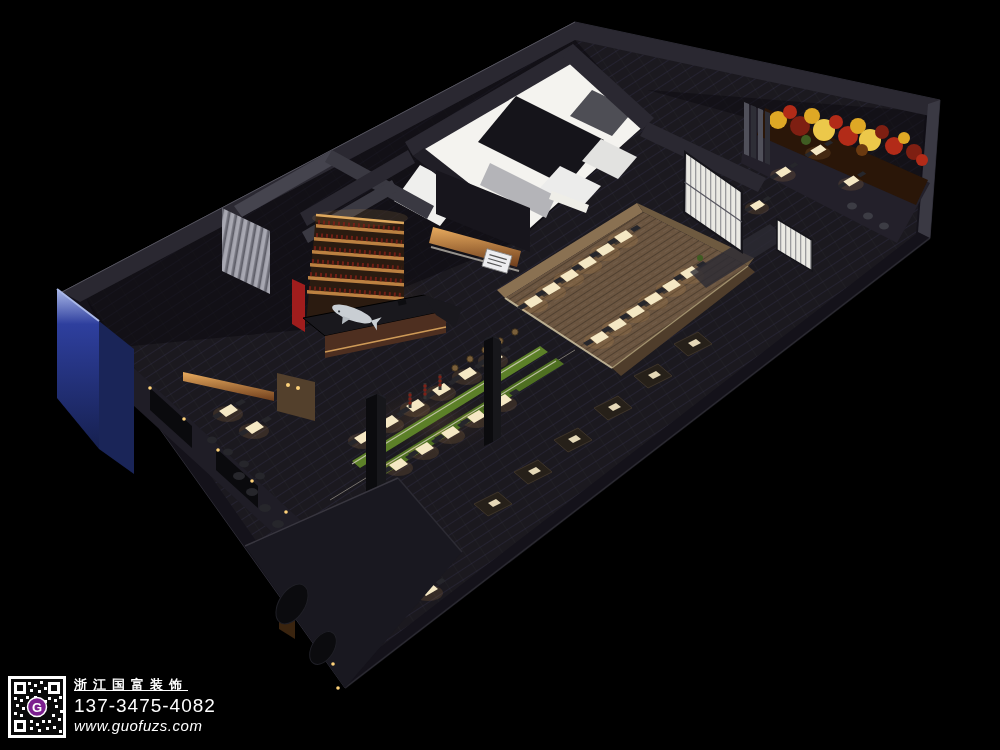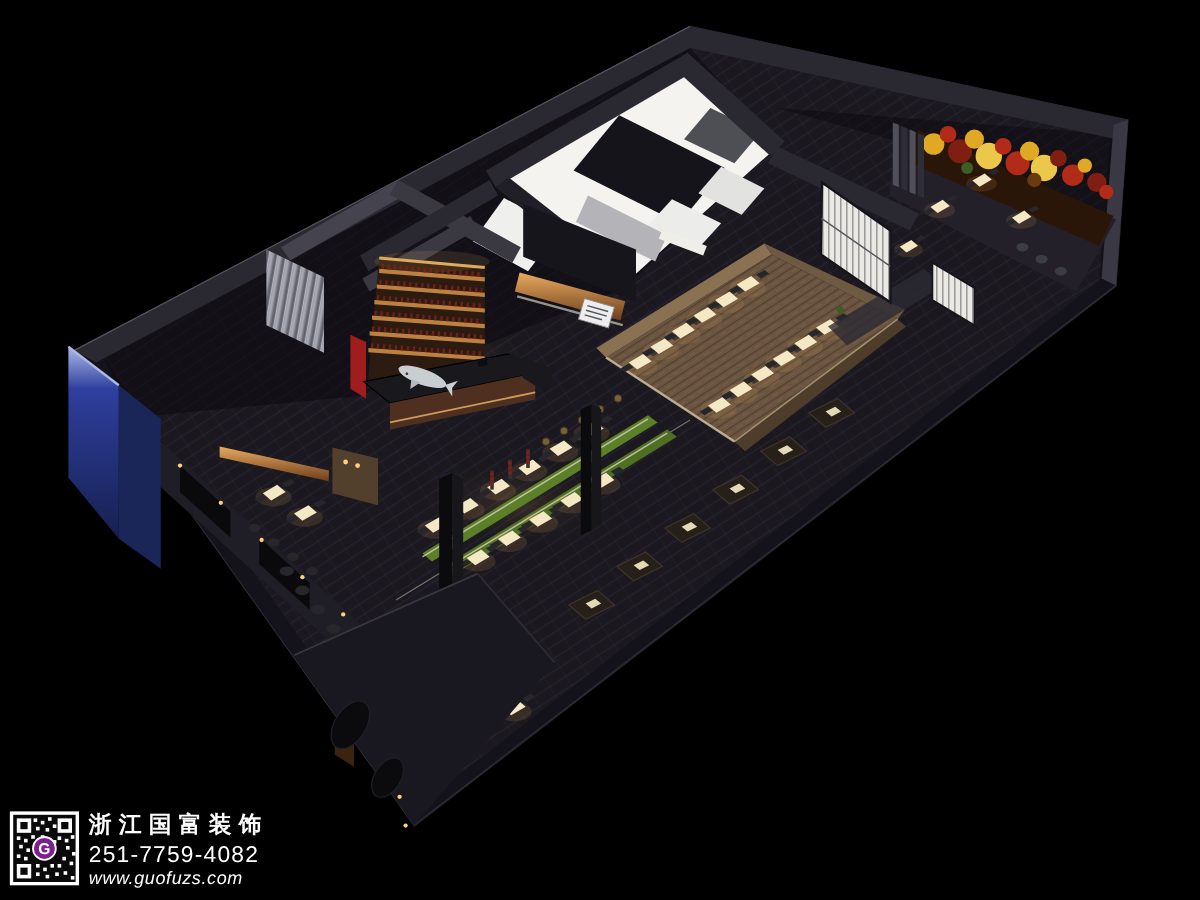--- a/index.html
+++ b/index.html
@@ -2,21 +2,21 @@
 <html style="--c-background: #000000; --c-textWhite: #ffffff; --c-qrPurple: #7c1f8f; --c-wallTop: #2a2831; --c-wallTopLight: #3a3943; --c-wallFace: #14121a; --c-floorTile: #1b191f; --c-floorLine: #242230; --c-kitchenWhite: #f4f3ef; --c-kitchenShadow: #d9d8d6; --c-grayWall: #b4b4b8; --c-darkPartition: #15141a; --c-woodFloor: #6b5540; --c-woodWallTop: #8a7152; --c-woodWallFace: #4f3d2b; --c-tableGlow: #f5e8c4; --c-amber: #e2a155; --c-copperDark: #6e3d1c; --c-copperLight: #e8ab5e; --c-wineGlow: #f0b766; --c-wineShelfDark: #2b1b10; --c-bottleRed: #7d2017; --c-green: #5c8028; --c-greenDark: #3f5c22; --c-foliageRed: #b22b18; --c-foliageRedDark: #7e1f12; --c-foliageGold: #dfa825; --c-foliageGoldLight: #ecc84a; --c-accentRed: #a01d1d; --c-blueFace: #2e3f9e; --c-blueDark: #16204f; --c-blueHighlight: #aab8e8; --c-screenWhite: #eae9e3; --c-screenLine: #56555e; --c-chairDark: #26262b; --c-sharkGray: #c9ced3; --c-signWhite: #ededef; --c-lightDot: #ffd27a;"><head>
 <meta charset="utf-8">
 <style>
   html,body{margin:0;padding:0;background:#000;}
   body{width:1000px;height:750px;position:relative;overflow:hidden;
        font-family:"Liberation Sans", sans-serif;}
   #stage{position:absolute;inset:0;}
   .watermark{position:absolute;left:8px;top:676px;display:flex;align-items:flex-start;gap:8px;}
   .qr{width:58px;height:62px;display:block;}
   .wm-text{color:var(--c-textWhite,#fff);padding-top:2px;}
-  .wm-company{font-size:19px;font-weight:bold;letter-spacing:6px;line-height:1.1;margin-bottom:4px;white-space:nowrap;}
+  .wm-company{font-size:13px;font-weight:bold;letter-spacing:6px;line-height:1.1;margin-bottom:4px;white-space:nowrap;text-decoration:underline;}
   .wm-phone{font-size:19px;font-weight:500;letter-spacing:1px;line-height:1.05;margin-bottom:2px;white-space:nowrap;}
   .wm-site{font-size:15px;letter-spacing:0.5px;line-height:1.1;white-space:nowrap;font-style:italic;}
 </style>
 </head>
 <body>
 
 <div id="stage">
 <svg width="1000" height="750" viewBox="0 0 1000 750">
   <defs>
     <pattern id="tilesP" width="16" height="9" patternUnits="userSpaceOnUse" patternTransform="rotate(-33)">
@@ -404,16 +404,16 @@
     <g fill="#0a0a0a">
       <rect x="9" y="9" width="6" height="6"></rect>
         <rect x="43" y="9" width="6" height="6"></rect>
         <rect x="9" y="47" width="6" height="6"></rect>
     </g>
     <circle cx="29" cy="31" r="9.5" style="fill:var(--c-qrPurple)" stroke="#ffffff" stroke-width="1.5"></circle>
     <text x="29" y="35.5" text-anchor="middle" font-size="13" font-weight="bold" fill="#ffffff" font-family="Liberation Sans, sans-serif">G</text>
   </svg>
   <div class="wm-text">
     <div class="wm-company">浙江国富装饰</div>
-    <div class="wm-phone">251-7759-4082</div>
+    <div class="wm-phone">137-3475-4082</div>
     <div class="wm-site">www.guofuzs.com</div>
   </div>
 </div>
 
 </body></html>

